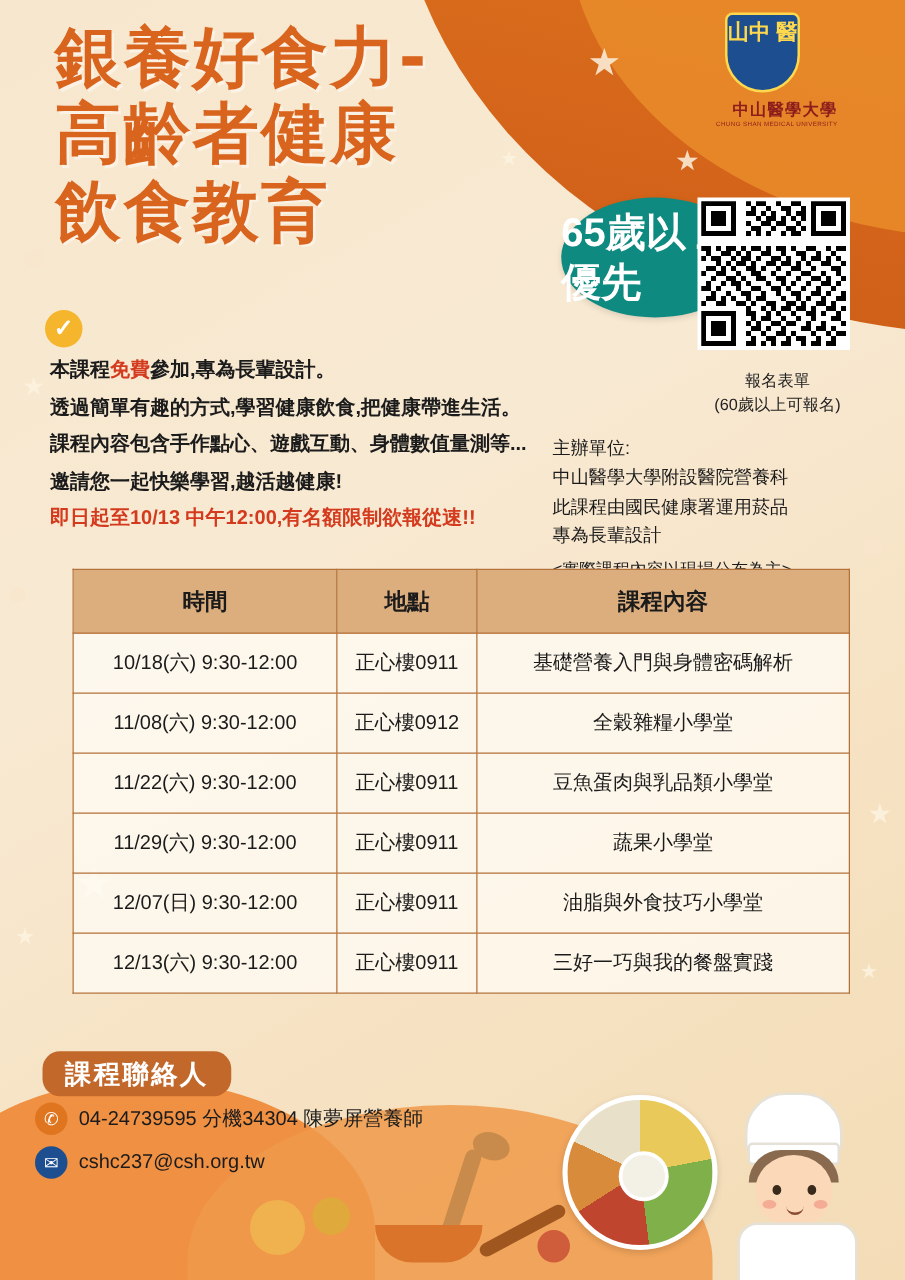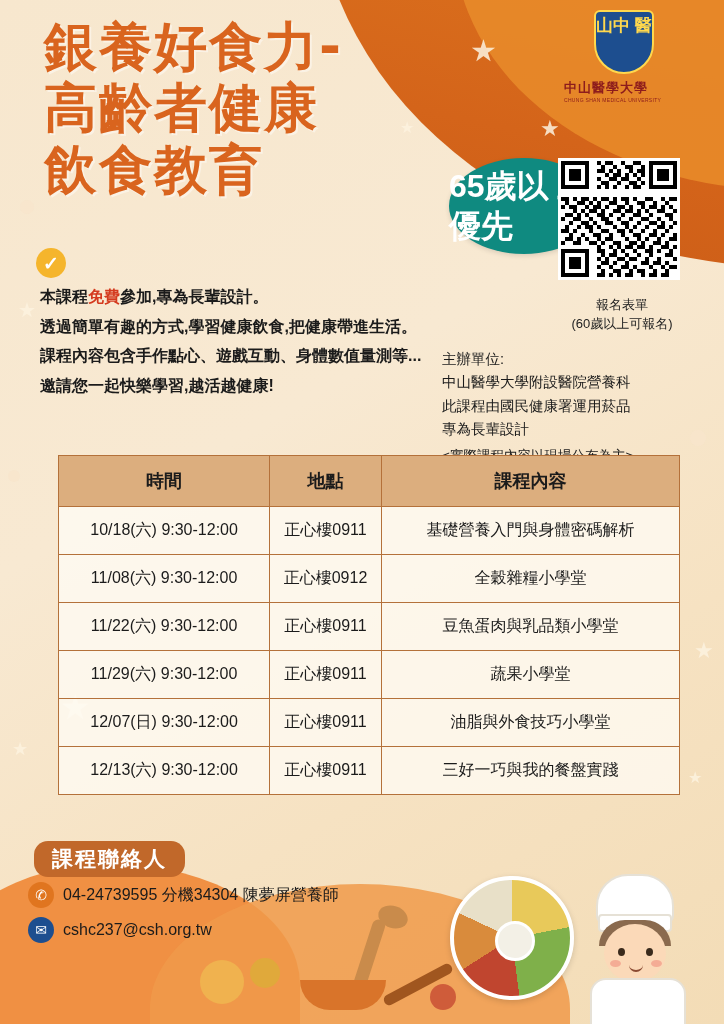--- a/index.html
+++ b/index.html
@@ -96,23 +96,23 @@
     justify-content: center;
     font-weight: bold;
     font-size: 32px;
     line-height: 1.25;
     z-index: 6;
     box-shadow: 0 2px 5px rgba(0,0,0,.12);
     margin-left: 43px;
   }
   .logo {
     position: absolute;
-    right: 40px; top: 10px;
+    right: 54px; top: 10px;
     width: 120px;
-    text-align: left;
+    text-align: right;
     z-index: 6;
   }
   .logo-shield {
     width: 60px; height: 64px;
     margin: 0 auto;
     background: #1d4e8f;
     border-radius: 6px 6px 30px 30px;
     color: #ffd84d;
     font-size: 17px;
     font-weight: bold;
@@ -658,20 +658,21 @@
     <div class="check-circle">✓</div>
   </div>
 
   <div class="intro-body">
     <div>
       <span>本課程</span><span class="free">免費</span><span>參加,專為長輩設計。</span>
     </div>
     <div>透過簡單有趣的方式,學習健康飲食,把健康帶進生活。</div>
     <div>課程內容包含手作點心、遊戲互動、身體數值量測等...</div>
     <div>邀請您一起快樂學習,越活越健康!</div>
+    <div class="intro-deadline">即日起至10/13 中午12:00,有名額限制欲報從速!!</div>
   </div>
 
   <div class="org-info">
     <div>主辦單位:</div>
     <div>中山醫學大學附設醫院營養科</div>
     <div>此課程由國民健康署運用菸品</div>
     <div>專為長輩設計</div>
     <div class="org-note">&lt;實際課程內容以現場公布為主&gt;</div>
   </div>
 

